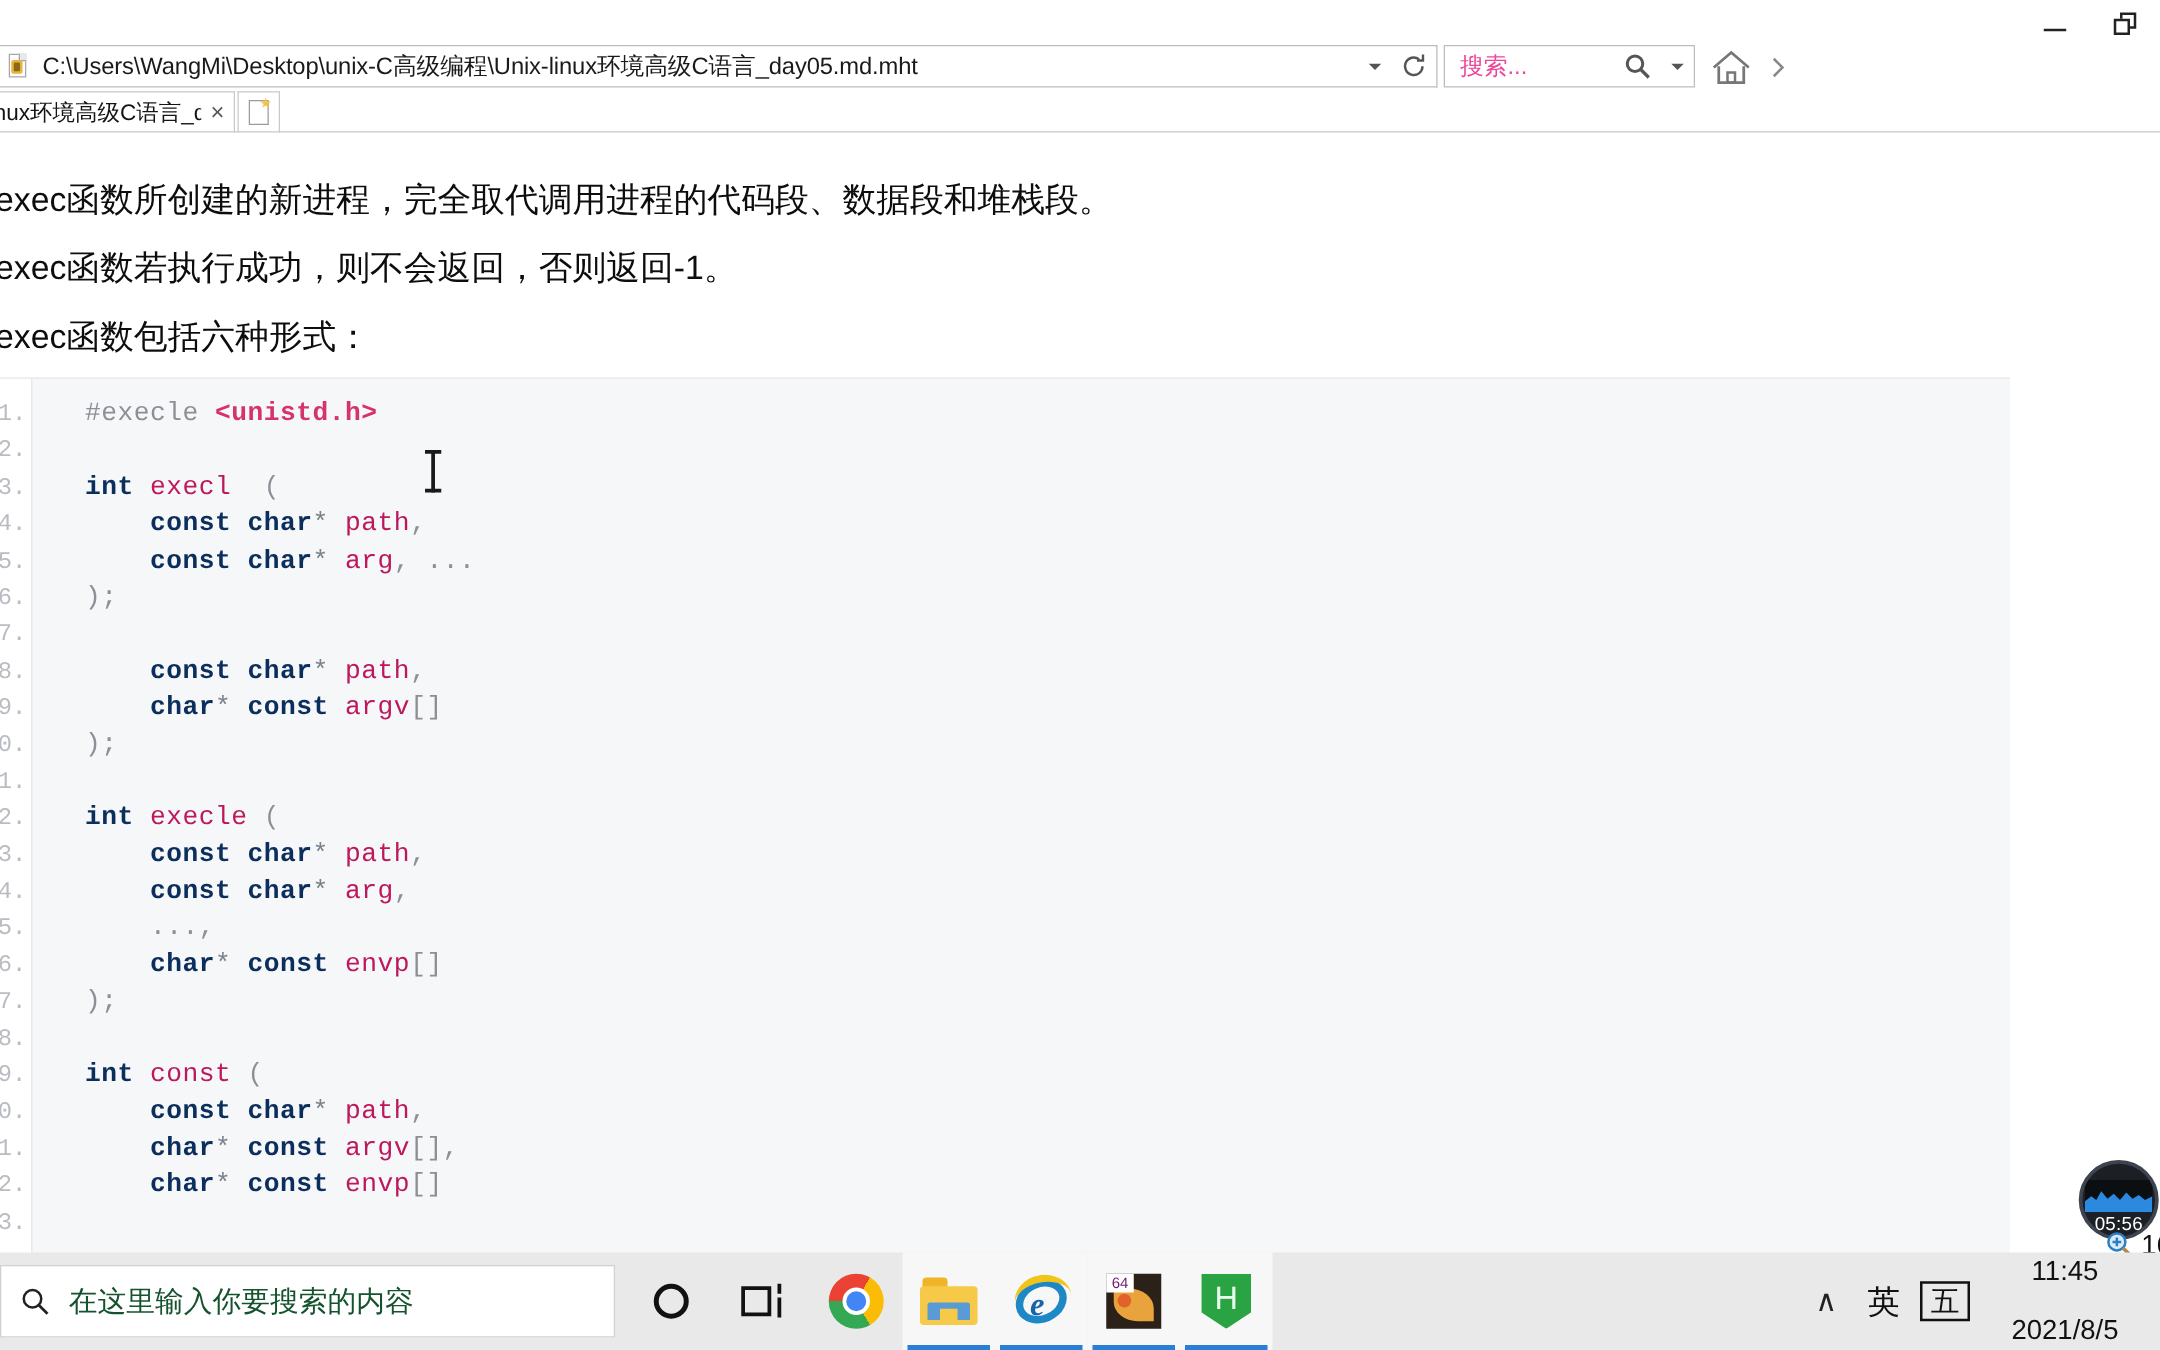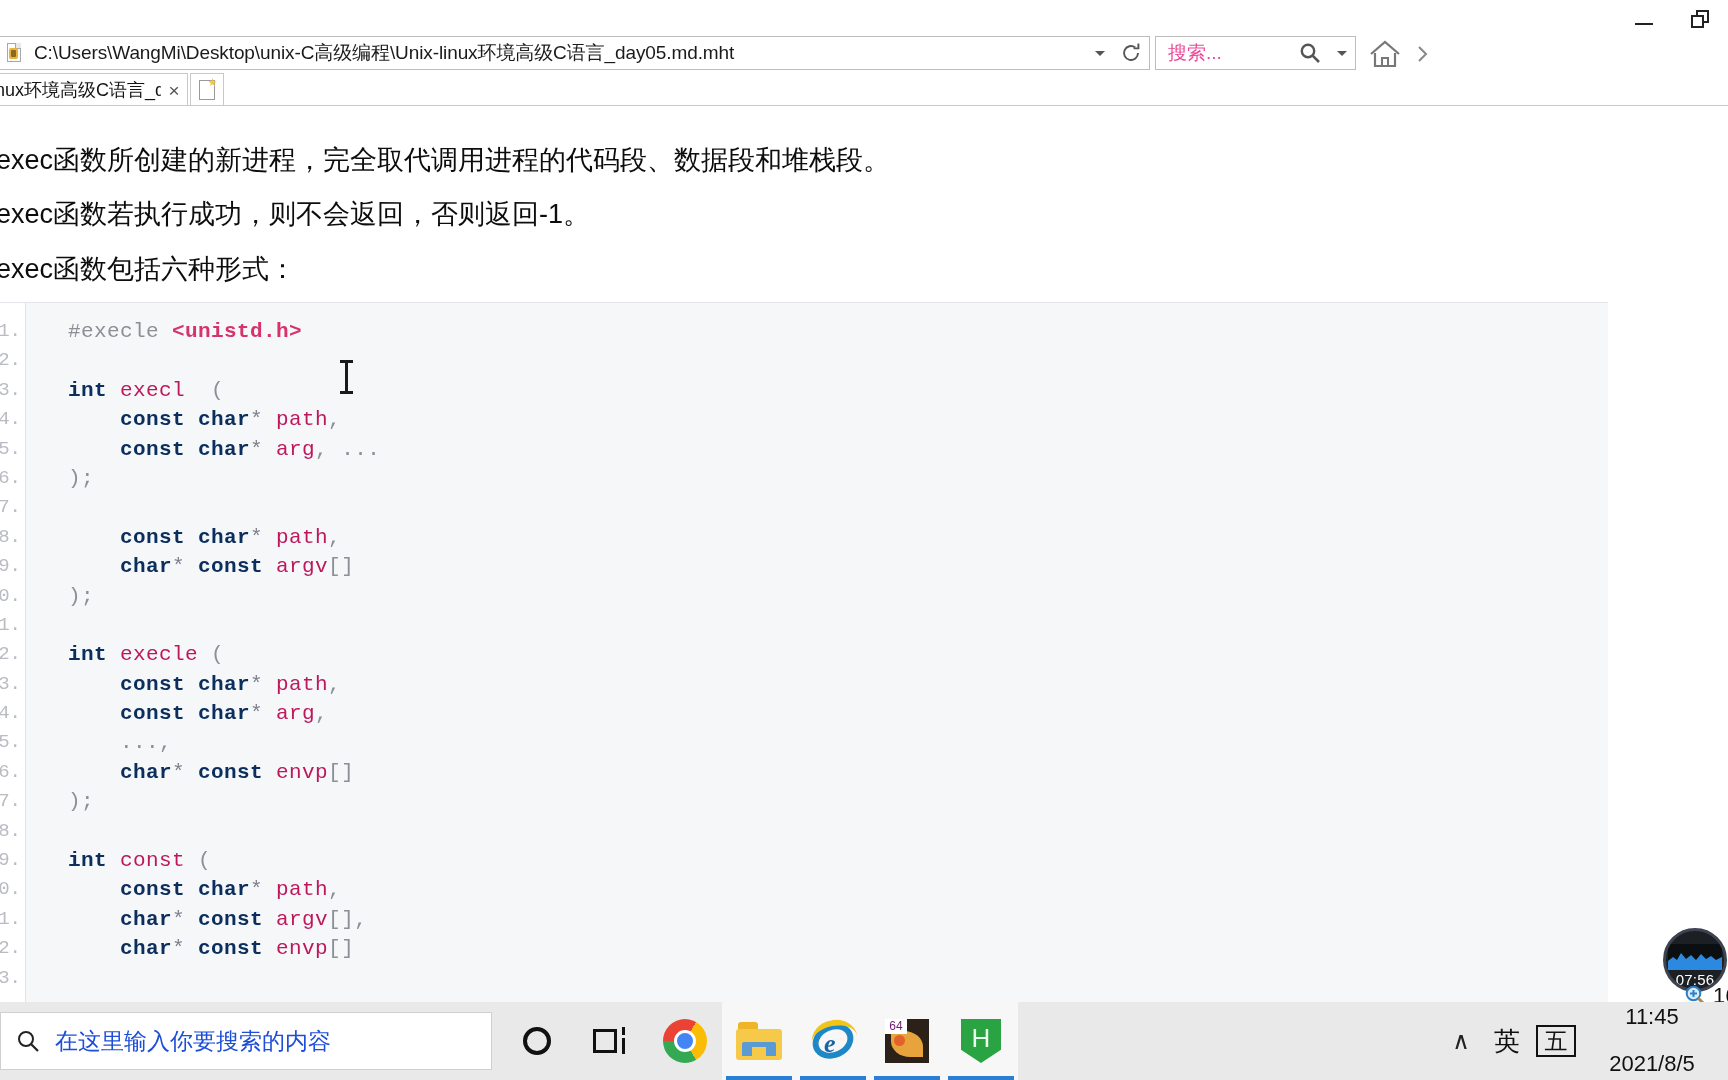--- a/index.html
+++ b/index.html
@@ -185,21 +185,21 @@
   
   .taskbar {
     position:absolute; left:0; bottom:0; width:1728px; height:78px;
     background:#e9e9e9; display:flex; align-items:center;
   }
   .tb-search {
     position:absolute; left:0px; top:10px; width:492px; height:58px;
     background:#ffffff; border:1px solid #d0d0d0;
     display:flex; align-items:center;
   }
-  .tb-search .ph { font-size:23px; color:#1d4ed8; margin-left:14px; white-space:nowrap;}
+  .tb-search .ph { font-size:23px; color:#14532d; margin-left:14px; white-space:nowrap;}
   .tb-search .magi { margin-left:14px; display:flex; align-items:center; }
 
   .tb-icons { position:absolute; left:500px; top:0; height:78px; display:flex; align-items:center; }
   .tb-item {
     width:74px; height:78px; display:flex; align-items:center; justify-content:center;
     position:relative;
   }
   .tb-item.active { background:#f7f7f7; }
   .tb-item .underline {
     position:absolute; bottom:0; left:10px; width:54px; height:4px; background:#2a7fd4;
@@ -409,21 +409,21 @@
 
     <div class="caret-cursor"></div>
   </div>
 
   <div class="recorder">
     <div class="rec-wave">
       <svg width="54" height="26" viewBox="0 0 54 26">
         <path d="M0 17 L5 13 L9 16 L13 9 L18 15 L23 11 L28 16 L33 10 L38 15 L43 12 L48 16 L54 13 L54 26 L0 26 Z" fill="#2b8ae0"></path>
       </svg>
     </div>
-    <div class="rec-time">07:56</div>
+    <div class="rec-time">05:56</div>
   </div>
 
   <div class="zoomind">
     <svg width="26" height="26" viewBox="0 0 26 26">
       <circle cx="10.5" cy="10.5" r="6.8" fill="#dceaf7" stroke="#2b7fc4" stroke-width="2"></circle>
       <line x1="7" y1="10.5" x2="14" y2="10.5" stroke="#2b7fc4" stroke-width="2"></line>
       <line x1="10.5" y1="7" x2="10.5" y2="14" stroke="#2b7fc4" stroke-width="2"></line>
       <line x1="15.4" y1="15.4" x2="23" y2="23" stroke="#b08a4a" stroke-width="3"></line>
     </svg>
     <div class="lbl">16</div>

